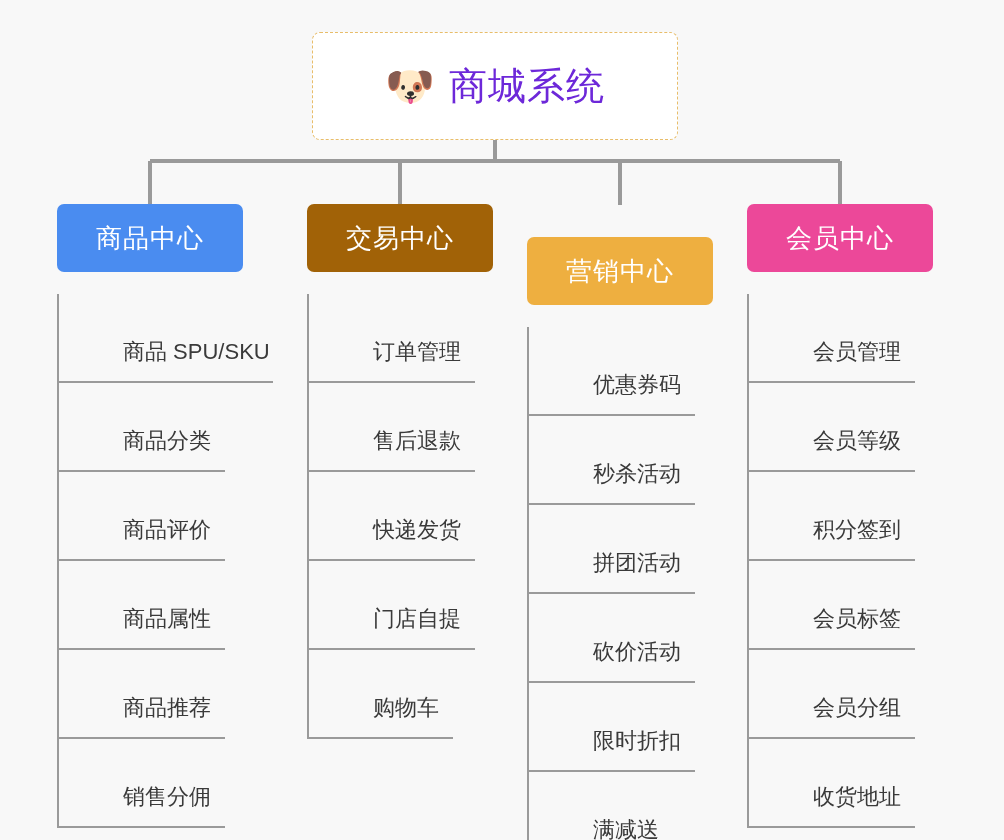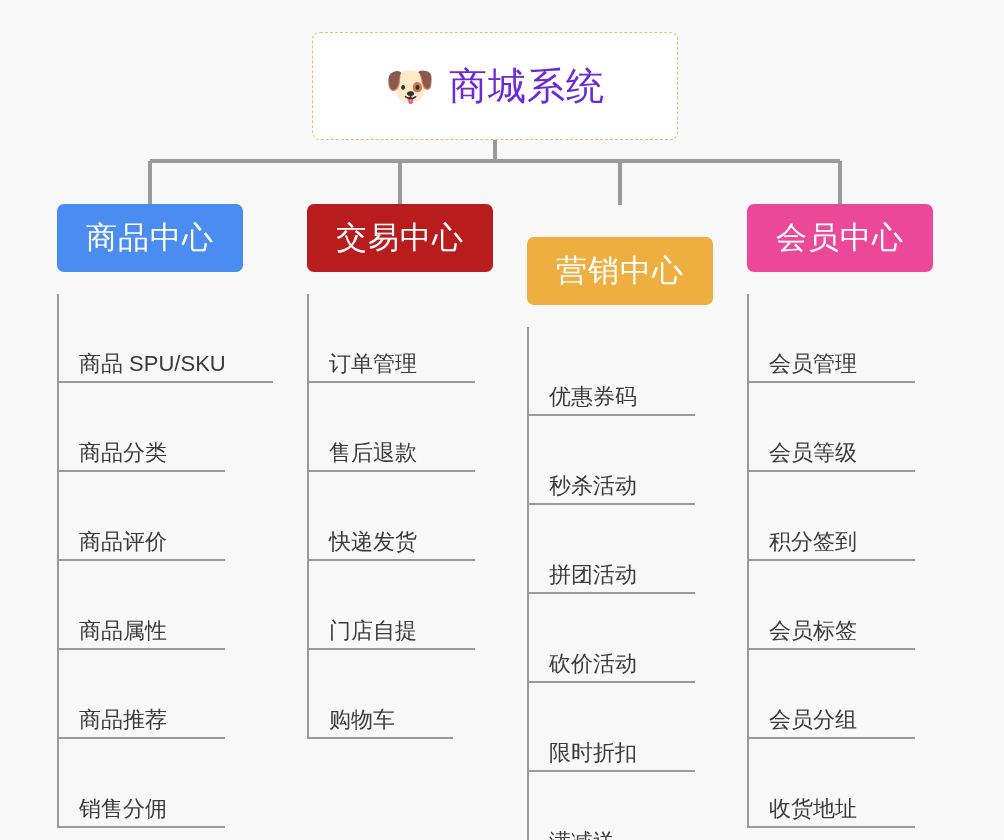--- a/index.html
+++ b/index.html
@@ -65,21 +65,21 @@
     top: 204px;
   }
   .cat-header {
     box-sizing: border-box;
     height: 68px;
     border-radius: 7px;
     display: flex;
     align-items: center;
     justify-content: center;
     color: #ffffff;
-    font-size: 31px;
+    font-size: 26px;
     letter-spacing: 1px;
     white-space: nowrap;
   }
 
   .leaf-list {
     position: relative;
     margin-top: 22px;
     padding-left: 0;
   }
   
@@ -103,22 +103,23 @@
     position: absolute;
     left: 0;
     bottom: 0;
     height: 2px;
     background: #9a9a9a;
   }
   .leaf-label {
     font-size: 22px;
     color: #3a3a3a;
     white-space: nowrap;
-    padding-bottom: 8px;
+    padding-bottom: 20px;
     line-height: 1;
+    margin-left: 44px;
   }
 </style>
 </head>
 <body>
 
 <div id="mindmap-root">
 
   <div class="root-node">
     <span class="root-emoji">🐶</span>
     <span class="root-title">商城系统</span>
@@ -161,21 +162,21 @@
         <div class="leaf-underline" style="width:168px;"></div>
       </div>
       <div class="leaf">
         <span class="leaf-label">销售分佣</span>
         <div class="leaf-underline" style="width:168px;"></div>
       </div>
     </div>
   </div>
 
   <div class="column" style="left:307px;">
-    <div class="cat-header" style="background:#b91c1c;width:186px;">交易中心</div>
+    <div class="cat-header" style="background:#a16207;width:186px;">交易中心</div>
     <div class="leaf-list">
       <div class="spine"></div>
       <div class="leaf">
         <span class="leaf-label">订单管理</span>
         <div class="leaf-underline" style="width:168px;"></div>
       </div>
       <div class="leaf">
         <span class="leaf-label">售后退款</span>
         <div class="leaf-underline" style="width:168px;"></div>
       </div>

